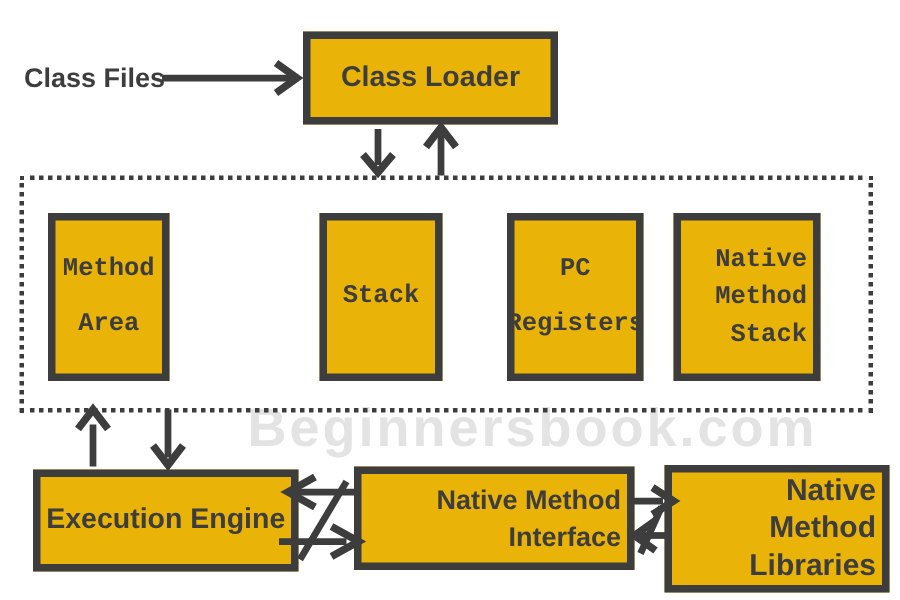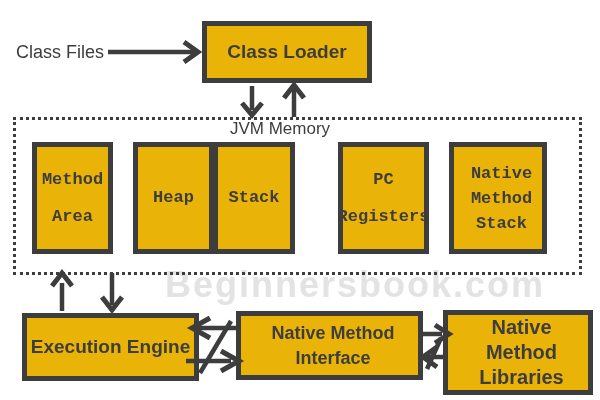--- a/index.html
+++ b/index.html
@@ -16,41 +16,41 @@
   #canvas {
     position: relative;
     width: 600px;
     height: 400px;
     background: var(--background);
     overflow: hidden;
   }
   .lbl {
     position: absolute;
     color: var(--text);
-    font-weight: normal;
+    font-weight: bold;
     z-index: 1;
     white-space: nowrap;
   }
   .box {
     position: absolute;
     box-sizing: border-box;
     border: 5px solid var(--line);
     background: #eab308;
     color: var(--text);
     font-weight: bold;
     display: flex;
     align-items: center;
     justify-content: center;
     text-align: center;
     z-index: 1;
     line-height: 1.25;
   }
   .box.left-text {
     justify-content: flex-start;
-    text-align: center;
+    text-align: right;
     padding-left: 11px;
     padding-right: 4px;
   }
   
   #class-files   { left: 16px;  top: 42px;  font-size: 18px; }
   #class-loader  { left: 202px; top: 21px;  width: 170px; height: 62px; font-size: 19px; }
   
   #jvm-memory {
     position: absolute;
     box-sizing: border-box;
@@ -108,27 +108,23 @@
 
   <div id="watermark">Beginnersbook.com</div>
 
   <div id="class-files" class="lbl">Class Files</div>
 
   <div id="class-loader" class="box">
     <span>Class Loader</span>
   </div>
 
   <div id="jvm-memory"></div>
-  <div id="jvm-memory-title" class="lbl">JVM Memory</div>
 
   <div id="method-area" class="box mem-box">
     <span>Method Area</span>
-  </div>
-  <div id="heap" class="box mem-box">
-    <span>Heap</span>
   </div>
   <div id="stack" class="box mem-box">
     <span>Stack</span>
   </div>
   <div id="pc-registers" class="box mem-box">
     <span>PC Registers</span>
   </div>
   <div id="native-method-stack" class="box mem-box left-text">
     <span>Native Method Stack</span>
   </div>

